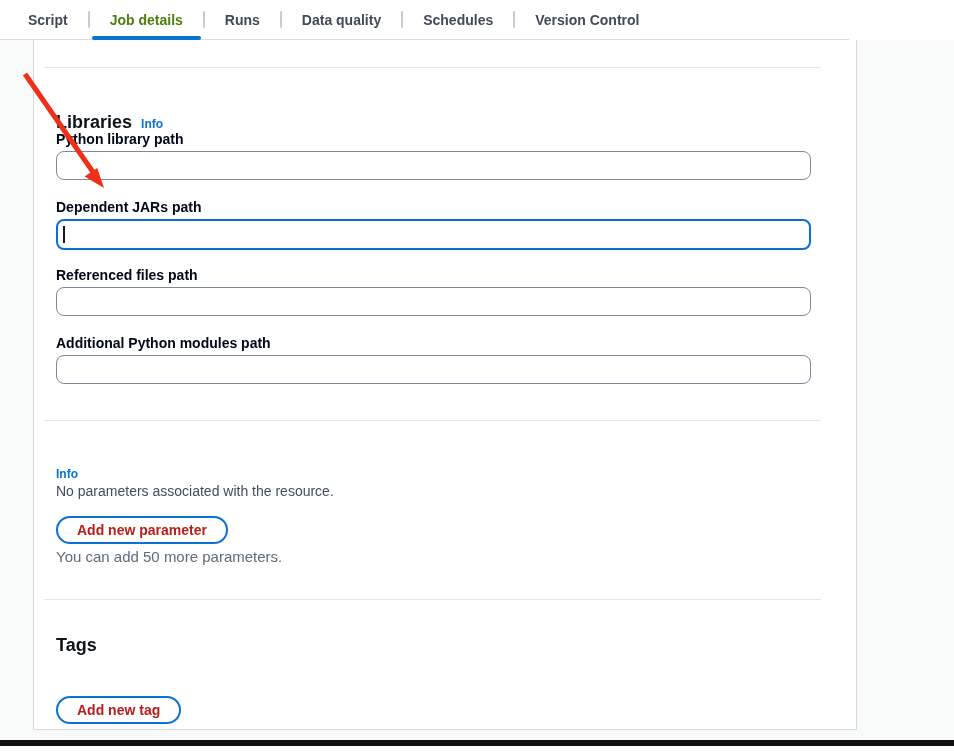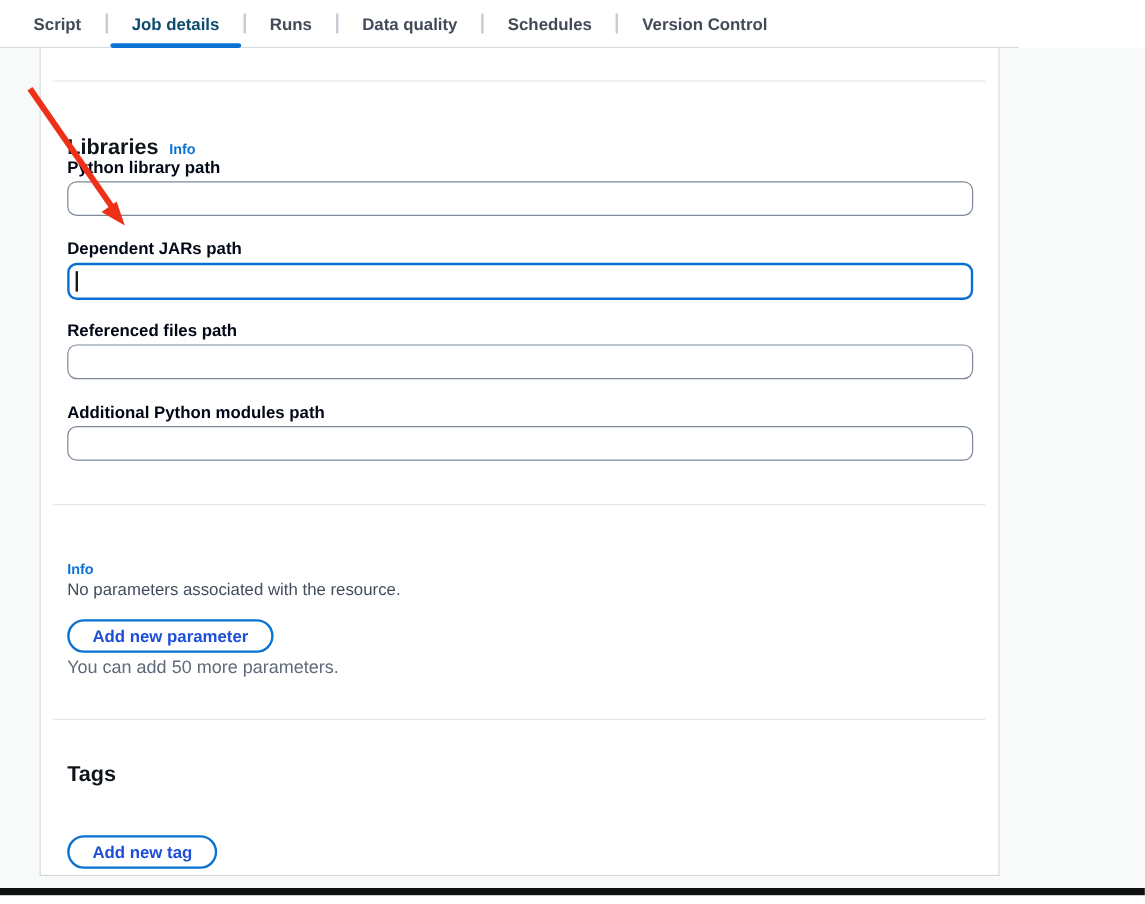--- a/index.html
+++ b/index.html
@@ -21,21 +21,21 @@
     padding-left: 8px; box-sizing: border-box;
     z-index: 20;
   }
   .tab {
     position: relative;
     display: flex; align-items: center;
     padding: 0 20px;
     font-size: 14px; font-weight: 700; color: #424a57;
     cursor: pointer; white-space: nowrap;
   }
-  .tab.active { color: #0c4a6e; }
+  .tab.active { color: #4d7c0f; }
   .tab.active::after {
     content: "";
     position: absolute; left: 2px; right: 2px; bottom: -1px;
     height: 4px; border-radius: 2px;
     background: #0972d3;
   }
   .tab-sep {
     width: 2px; height: 17px; align-self: center;
     background: #c6ccd4; border-radius: 1px;
   }
@@ -46,20 +46,21 @@
     background: #f8f9f9; z-index: 0;
   }
   .panel {
     position: absolute; left: 33px; top: 40px;
     width: 798px; height: 689px;
     background: #ffffff;
     border-left: 1px solid #d6dadf;
     border-right: 1px solid #d6dadf;
     border-bottom: 1px solid #d6dadf;
     z-index: 1;
+    padding-left: 24px;
   }
   .divider {
     position: absolute; left: 10px; width: 777px; height: 1px;
     background: #e4e7ea;
   }
   .section-title {
     position: absolute; left: 22px;
     display: flex; align-items: baseline; gap: 9px;
     font-size: 18px; font-weight: 700; color: #0f141a;
     line-height: 22px;
@@ -97,21 +98,21 @@
   .hint-text {
     position: absolute; left: 22px;
     font-size: 15px; color: #5f6b7a; line-height: 15px;
   }
   .pill-button {
     position: absolute; left: 22px; height: 28px;
     display: inline-flex; align-items: center;
     padding: 0 19px; box-sizing: border-box;
     background: #ffffff;
     border: 2px solid #0972d3; border-radius: 16px;
-    color: #1d4ed8; font-size: 14px; font-weight: 700;
+    color: #b91c1c; font-size: 14px; font-weight: 700;
     font-family: "Liberation Sans", sans-serif;
     cursor: pointer; white-space: nowrap;
   }
 
   
   .annotation-arrow {
     position: absolute; left: 0; top: 0; z-index: 30;
     pointer-events: none;
   }
   .window-bottom-bar {

